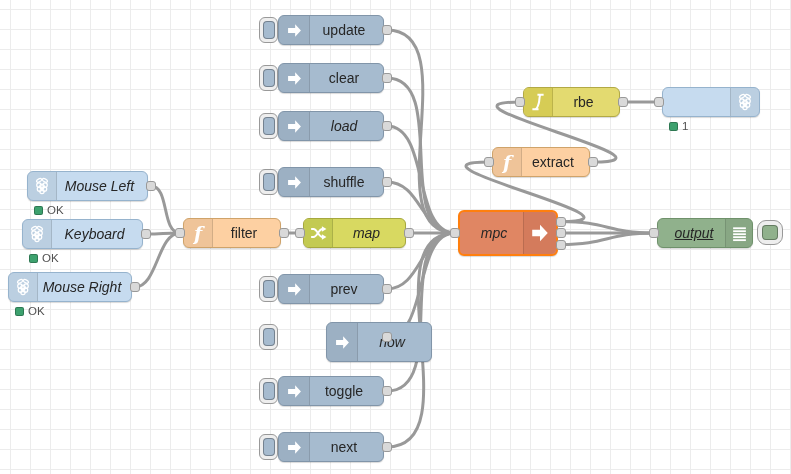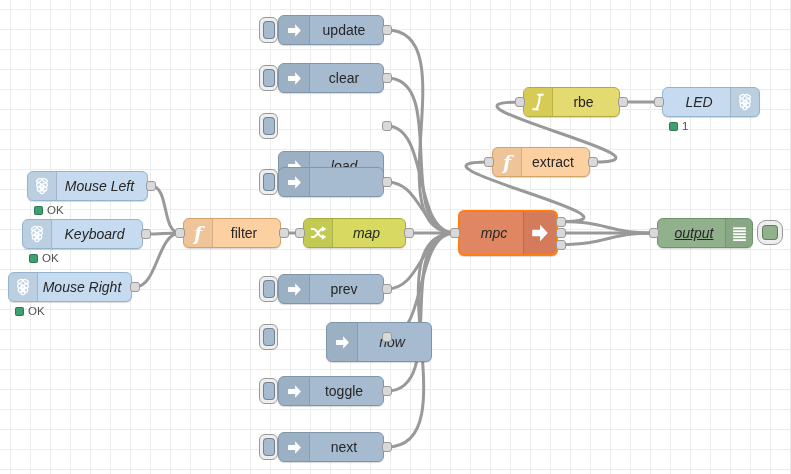--- a/index.html
+++ b/index.html
@@ -74,37 +74,38 @@
       <div class="icon-region left" style="width: 30px;">
         <svg width="15" height="15" viewBox="0 0 14 14">
           <polygon points="1,4.6 7.6,4.6 7.6,1.2 13,7 7.6,12.8 7.6,9.4 1,9.4" fill="#fff"></polygon>
         </svg>
       </div>
       <div class="node-label" style="left: 30px; right: 4px;">clear</div>
     </div>
     <div class="btn-outer" style="left: 259px; top: 65px; width: 19px; height: 26px; border-radius: 6px;"></div>
     <div class="btn-inner" style="left: 263px; top: 69px; width: 12px; height: 18px; border-radius: 4px; background: rgb(166, 187, 207);"></div>
     <div class="port" style="left: 382px; top: 73px;"></div>
-    <div class="node" style="left: 278px; top: 111px; width: 106px; height: 30px; background: rgb(166, 187, 207); border-color: rgb(129, 149, 169); margin-top: 40px;">
+    <div class="node" style="left: 278px; top: 111px; width: 106px; height: 30px; background: rgb(166, 187, 207); border-color: rgb(129, 149, 169);">
       <div class="icon-region left" style="width: 30px;">
         <svg width="15" height="15" viewBox="0 0 14 14">
           <polygon points="1,4.6 7.6,4.6 7.6,1.2 13,7 7.6,12.8 7.6,9.4 1,9.4" fill="#fff"></polygon>
         </svg>
       </div>
       <div class="node-label it" style="left: 30px; right: 4px;">load</div>
     </div>
     <div class="btn-outer" style="left: 259px; top: 113px; width: 19px; height: 26px; border-radius: 6px;"></div>
     <div class="btn-inner" style="left: 263px; top: 117px; width: 12px; height: 18px; border-radius: 4px; background: rgb(166, 187, 207);"></div>
     <div class="port" style="left: 382px; top: 121px;"></div>
     <div class="node" style="left: 278px; top: 167px; width: 106px; height: 30px; background: rgb(166, 187, 207); border-color: rgb(129, 149, 169);">
       <div class="icon-region left" style="width: 30px;">
         <svg width="15" height="15" viewBox="0 0 14 14">
           <polygon points="1,4.6 7.6,4.6 7.6,1.2 13,7 7.6,12.8 7.6,9.4 1,9.4" fill="#fff"></polygon>
         </svg>
       </div>
+      <div class="node-label" style="left: 30px; right: 4px;">shuffle</div>
     </div>
     <div class="btn-outer" style="left: 259px; top: 169px; width: 19px; height: 26px; border-radius: 6px;"></div>
     <div class="btn-inner" style="left: 263px; top: 173px; width: 12px; height: 18px; border-radius: 4px; background: rgb(166, 187, 207);"></div>
     <div class="port" style="left: 382px; top: 177px;"></div>
     <div class="node" style="left: 278px; top: 274px; width: 106px; height: 30px; background: rgb(166, 187, 207); border-color: rgb(129, 149, 169); padding-left: 32px;">
       <div class="icon-region left" style="width: 30px;">
         <svg width="15" height="15" viewBox="0 0 14 14">
           <polygon points="1,4.6 7.6,4.6 7.6,1.2 13,7 7.6,12.8 7.6,9.4 1,9.4" fill="#fff"></polygon>
         </svg>
       </div>
@@ -263,21 +264,20 @@
           <ellipse cx="5.4" cy="3" rx="2.4" ry="1.3" transform="rotate(-28 5.4 3)"></ellipse>
           <ellipse cx="10.6" cy="3" rx="2.4" ry="1.3" transform="rotate(28 10.6 3)"></ellipse>
           <circle cx="5.3" cy="7.2" r="2"></circle>
           <circle cx="10.7" cy="7.2" r="2"></circle>
           <circle cx="8" cy="8.5" r="2"></circle>
           <circle cx="5.8" cy="10.7" r="2"></circle>
           <circle cx="10.2" cy="10.7" r="2"></circle>
           <circle cx="8" cy="12.9" r="1.9"></circle>
         </svg>
       </div>
-      <div class="node-label it" style="right: 28px; left: 4px;">LED</div>
     </div>
     <div class="status" style="left: 669px; top: 120px;">
       <span class="status-dot" style="background: rgb(61, 161, 110);"></span>
       <span class="status-text">1</span>
     </div>
     <div class="port" style="left: 654px; top: 97px;"></div>
     <div class="node" style="left: 657px; top: 218px; width: 96px; height: 30px; background: rgb(144, 177, 140); border-color: rgb(111, 145, 107);">
       <div class="icon-region right" style="width: 26px;">
         <svg width="15" height="17" viewBox="0 0 14 16">
           <g fill="#fff">

